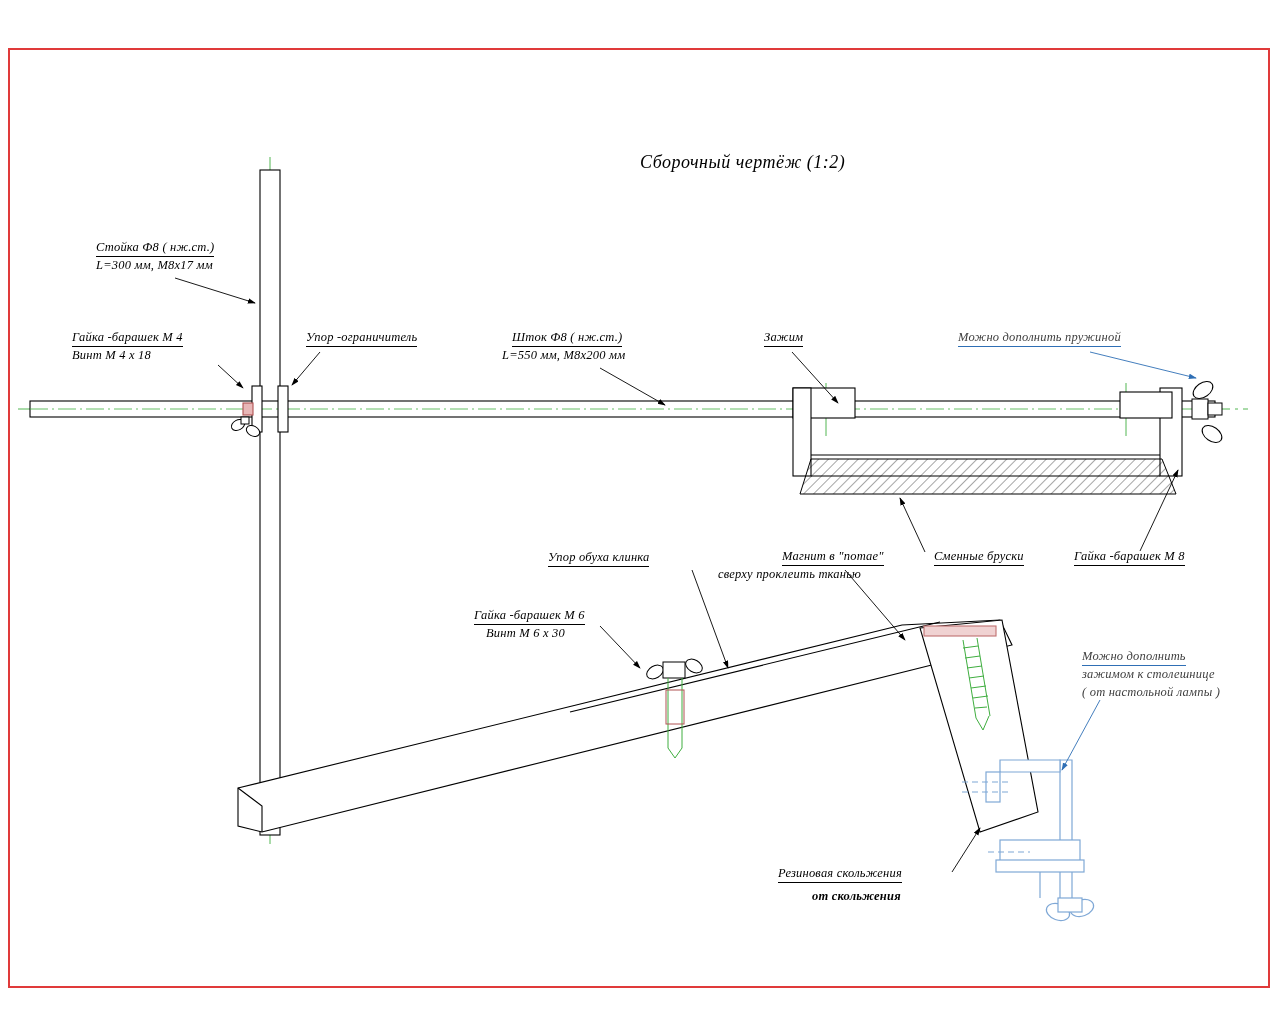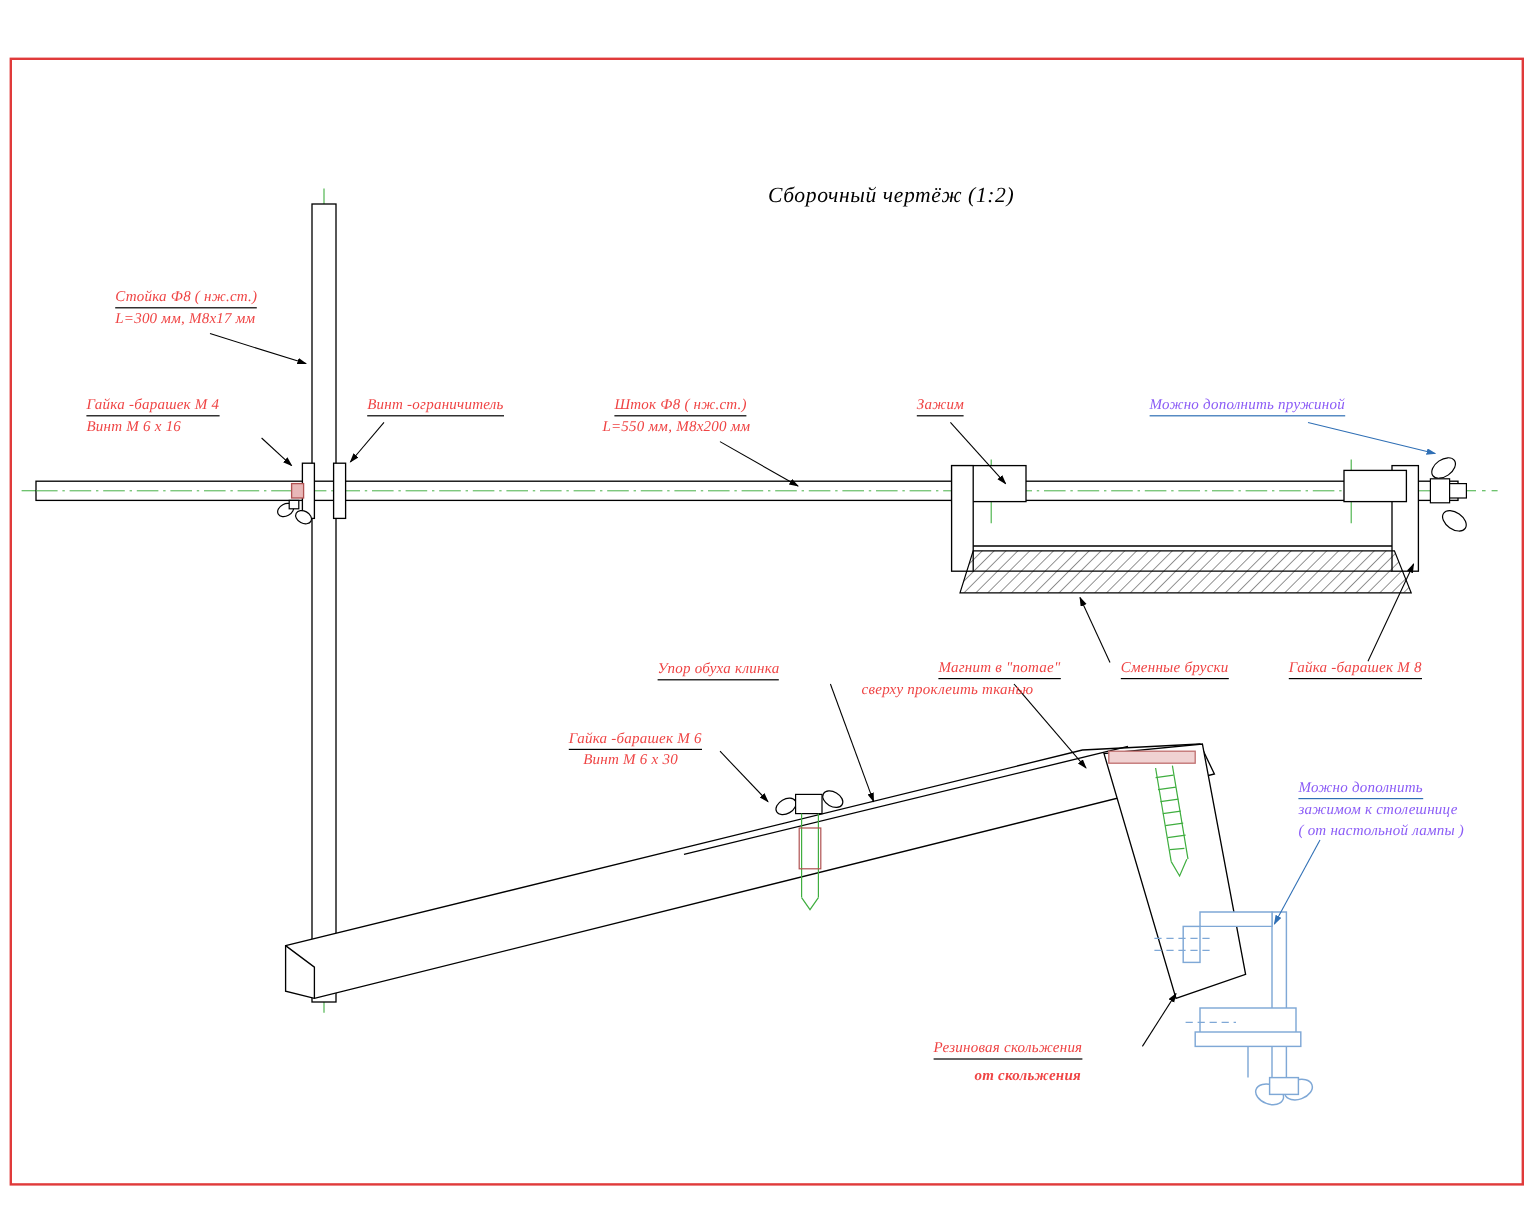--- a/index.html
+++ b/index.html
@@ -34,26 +34,26 @@
     top: 0;
     width: 1280px;
     height: 1024px;
   }
   .lbl {
     position: absolute;
     font-family: "Liberation Serif", serif;
     font-style: italic;
     font-size: 12.5px;
     line-height: 15px;
-    color: #ef4444;
+    color: #000000;
     white-space: nowrap;
     letter-spacing: 0.2px;
   }
   .lbl.blue {
-    color: #8b5cf6;
+    color: #404040;
   }
   .lbl.underline {
     border-bottom: 1px solid #000;
     padding-bottom: 1px;
   }
   .lbl.underline-blue {
     border-bottom: 1px solid #2f6fb5;
     padding-bottom: 1px;
   }
   .title {
@@ -202,23 +202,23 @@
       <path d="M1100,700 L1062,770" marker-end="url(#arrb)"></path>
     </g>
   </svg>
 
   <div class="title" style="left:640px; top:152px;">Сборочный чертёж (1:2)</div>
 
   <div class="lbl underline" style="left:96px; top:240px;">Стойка  Ф8 ( нж.ст.)</div>
   <div class="lbl" style="left:96px; top:258px;">L=300 мм,  M8x17 мм</div>
 
   <div class="lbl underline" style="left:72px; top:330px;">Гайка -барашек М 4</div>
-  <div class="lbl" style="left:72px; top:348px;">Винт М 6 х 16</div>
-
-  <div class="lbl underline" style="left:306px; top:330px;">Винт -ограничитель</div>
+  <div class="lbl" style="left:72px; top:348px;">Винт М 4 х 18</div>
+
+  <div class="lbl underline" style="left:306px; top:330px;">Упор -ограничитель</div>
 
   <div class="lbl underline" style="left:512px; top:330px;">Шток  Ф8 ( нж.ст.)</div>
   <div class="lbl" style="left:502px; top:348px;">L=550 мм,  M8x200 мм</div>
 
   <div class="lbl underline" style="left:764px; top:330px;">Зажим</div>
 
   <div class="lbl blue underline-blue" style="left:958px; top:330px;">Можно дополнить пружиной</div>
 
   <div class="lbl underline" style="left:1074px; top:549px;">Гайка -барашек М 8</div>
 

